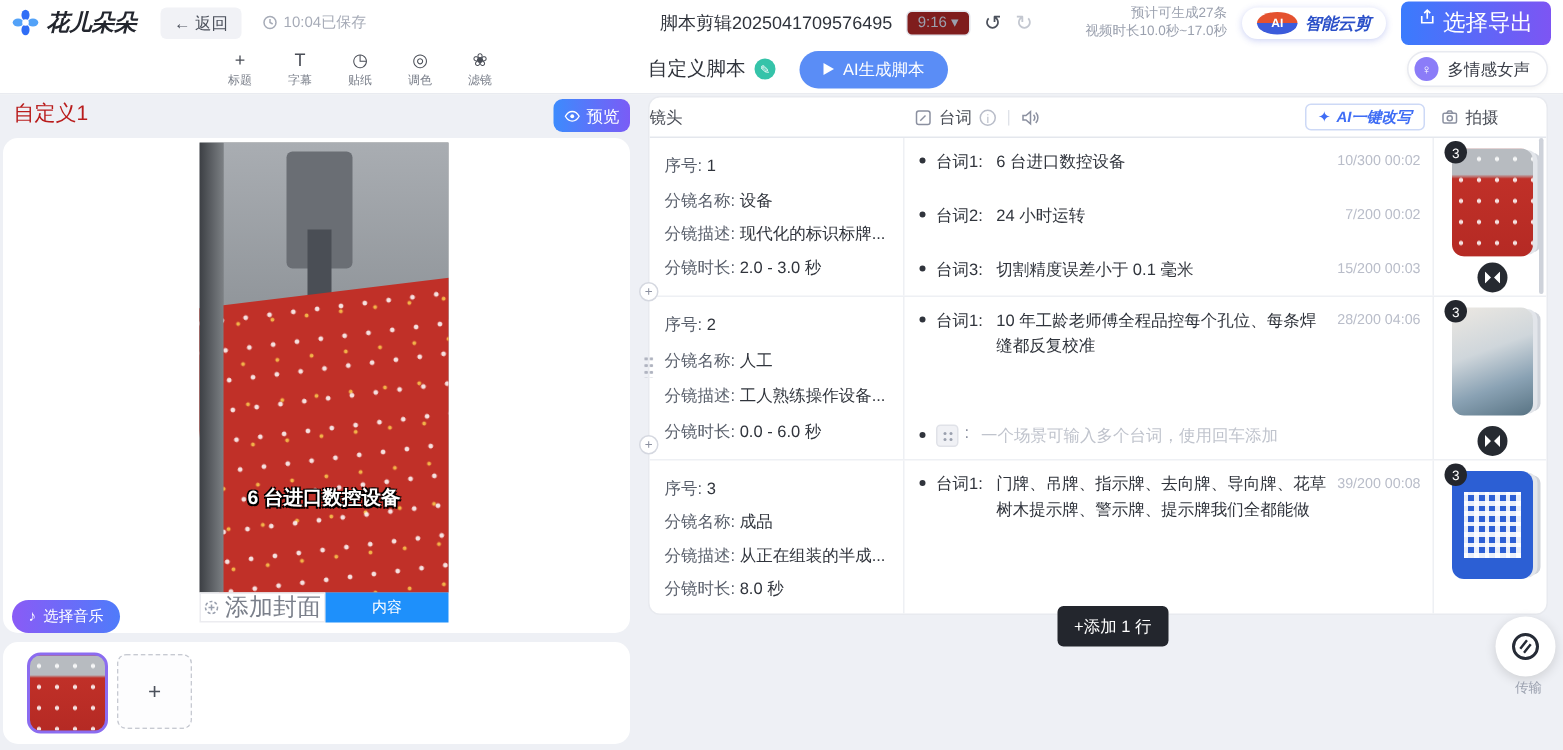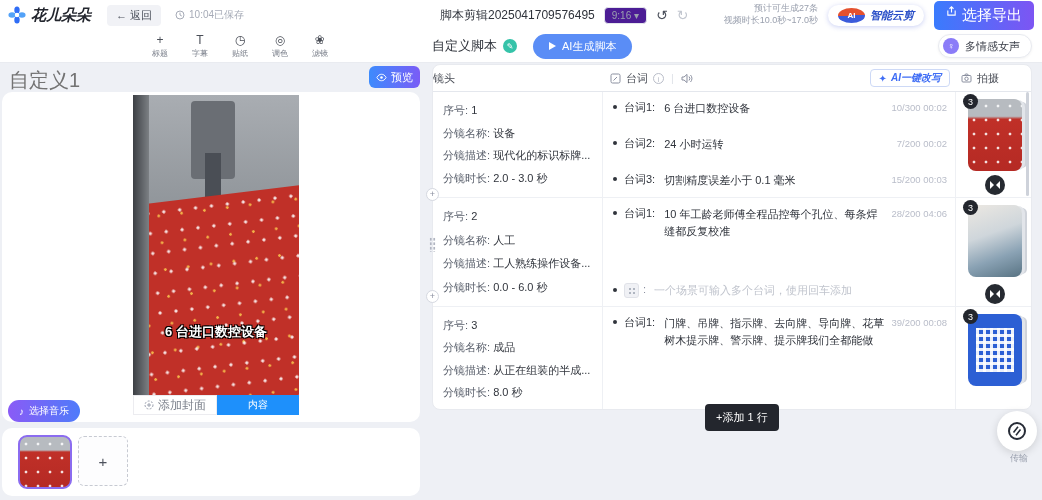--- a/index.html
+++ b/index.html
@@ -7,21 +7,21 @@
        font-family:"Liberation Sans","DejaVu Sans",sans-serif;font-size:12px;color:#333;}
 
   
   .topbar{position:absolute;top:0;left:0;right:0;height:30px;background:#fff;display:flex;align-items:center;
           padding:0 8px;box-sizing:border-box;z-index:8;}
   .logo{display:flex;align-items:center;gap:5px;font-weight:bold;font-size:15px;color:#23262e;font-style:italic;}
   .back-btn{margin-left:16px;background:#f1f2f6;border-radius:4px;padding:3px 9px;font-size:11px;color:#4c515c;cursor:pointer;}
   .save-status{margin-left:14px;color:#a6abb7;font-size:10px;display:flex;gap:4px;align-items:center;}
   .top-center{position:absolute;left:440px;top:0;height:30px;display:flex;align-items:center;gap:9px;}
   .doc-title{font-size:12px;color:#2f333b;}
-  .ratio-pill{border:1px solid #e3e5ec;border-radius:4px;padding:2px 7px;font-size:10px;color:#9aa0ae;background:#4c1d95;cursor:pointer;}
+  .ratio-pill{border:1px solid #e3e5ec;border-radius:4px;padding:2px 7px;font-size:10px;color:#9aa0ae;background:#7f1d1d;cursor:pointer;}
   .undo{font-size:14px;color:#4c515c;cursor:pointer;}
   .redo{font-size:14px;color:#c3c7d0;cursor:pointer;}
   .top-right{margin-left:auto;display:flex;align-items:center;gap:10px;}
   .estimates{text-align:right;font-size:9px;color:#9aa0ae;line-height:1.3;}
   .brand-pill{display:flex;align-items:center;gap:5px;background:#fff;border-radius:13px;padding:3px 10px;
               box-shadow:0 1px 5px rgba(80,100,220,.3);font-weight:bold;color:#2b50c8;font-size:11px;font-style:italic;cursor:pointer;}
   .brand-ai{width:27px;height:15px;border-radius:50%;background:conic-gradient(#e4512f 0 25%,#3b5bdb 25% 75%,#e4512f 75%);
             color:#fff;font-size:8px;display:flex;align-items:center;justify-content:center;font-style:normal;font-weight:bold;}
   .export-btn{background:linear-gradient(90deg,#3a7bfd,#7d55f3);color:#fff;border-radius:5px;padding:5px 12px;
               font-size:15px;display:flex;gap:5px;align-items:flex-start;cursor:pointer;}
@@ -39,37 +39,37 @@
   .ai-gen{background:#5a8df6;color:#fff;border-radius:14px;padding:5px 16px;font-size:11px;display:flex;
           align-items:center;gap:6px;cursor:pointer;}
   .play-tri{width:0;height:0;border-left:7px solid #fff;border-top:4px solid transparent;border-bottom:4px solid transparent;}
   .voice-pill{position:absolute;right:10px;top:4px;background:#fff;border:1px solid #e8eaf0;border-radius:13px;
               padding:3px 11px 3px 4px;display:flex;align-items:center;gap:6px;font-size:11px;color:#3a3e48;
               box-shadow:0 1px 3px rgba(0,0,0,.05);cursor:pointer;}
   .voice-icon{width:16px;height:16px;border-radius:50%;background:#8b7cf8;color:#fff;font-size:9px;
               display:flex;align-items:center;justify-content:center;}
 
   
-  .left-title{position:absolute;left:9px;top:67px;font-size:20px;color:#737373;}
+  .left-title{position:absolute;left:9px;top:67px;font-size:14px;color:#b91c1c;}
   .preview-btn{position:absolute;left:369px;top:66px;width:51px;height:22px;background:linear-gradient(90deg,#3d8bfd,#7a5cf6);
                border-radius:6px;color:#fff;font-size:11px;display:flex;align-items:center;justify-content:center;gap:4px;cursor:pointer;}
   .preview-card{position:absolute;left:2px;top:92px;width:418px;height:330px;background:#fff;border-radius:10px;}
   .video{position:absolute;left:131px;top:3px;width:166px;height:300px;background:#7c8084;overflow:hidden;cursor:pointer;}
   .v-strip{position:absolute;left:0;top:0;width:16px;height:100%;background:linear-gradient(90deg,#3c3f44,#7c8084);}
   .v-machine{position:absolute;left:16px;top:0;right:0;height:118px;background:linear-gradient(#a9adb2,#8f9499);}
   .v-arm{position:absolute;left:58px;top:6px;width:44px;height:78px;background:#6a6e74;border-radius:4px;}
   .v-head{position:absolute;left:72px;top:58px;width:16px;height:44px;background:#4a4e55;}
   .v-sheet{position:absolute;left:2px;top:100px;width:180px;height:210px;background-color:#c03028;
            background-image:radial-gradient(circle,rgba(255,255,255,.85) 1.3px,transparent 1.9px),
                             radial-gradient(circle,rgba(255,210,80,.8) 1px,transparent 1.6px);
            background-size:16px 20px,23px 27px;transform:rotate(-7deg);}
   .v-caption{position:absolute;left:0;right:0;top:228px;text-align:center;color:#fff;font-weight:bold;font-size:13px;z-index:3;
              text-shadow:-1px -1px 0 #000,1px -1px 0 #000,-1px 1px 0 #000,1px 1px 0 #000;}
   .video-btns{position:absolute;left:131px;top:303px;width:166px;height:20px;display:flex;z-index:2;}
-  .add-cover{flex:1;background:#fff;border:1px solid #ececf0;color:#7b808b;font-size:12px;display:flex;
+  .add-cover{flex:1;background:#fff;border:1px solid #ececf0;color:#7b808b;font-size:16px;display:flex;
              align-items:center;justify-content:center;gap:4px;cursor:pointer;box-sizing:border-box;}
   .content-btn{flex:1;background:#1e90fb;color:#fff;font-size:10px;display:flex;align-items:center;justify-content:center;cursor:pointer;}
   .music-btn{position:absolute;left:6px;top:308px;background:linear-gradient(90deg,#8a5bf6,#4f7bfa);border-radius:12px;
              color:#fff;font-size:10px;padding:4px 11px;display:flex;gap:5px;align-items:center;cursor:pointer;}
 
   
   .filmstrip{position:absolute;left:2px;top:428px;width:418px;height:68px;background:#fff;border-radius:10px;}
   .thumb-sel{position:absolute;left:16px;top:7px;width:50px;height:50px;border:2px solid #8b6cf0;border-radius:9px;cursor:pointer;
              background-color:#b52a24;
              background-image:radial-gradient(circle,rgba(255,255,255,.85) 1.2px,transparent 1.7px),

